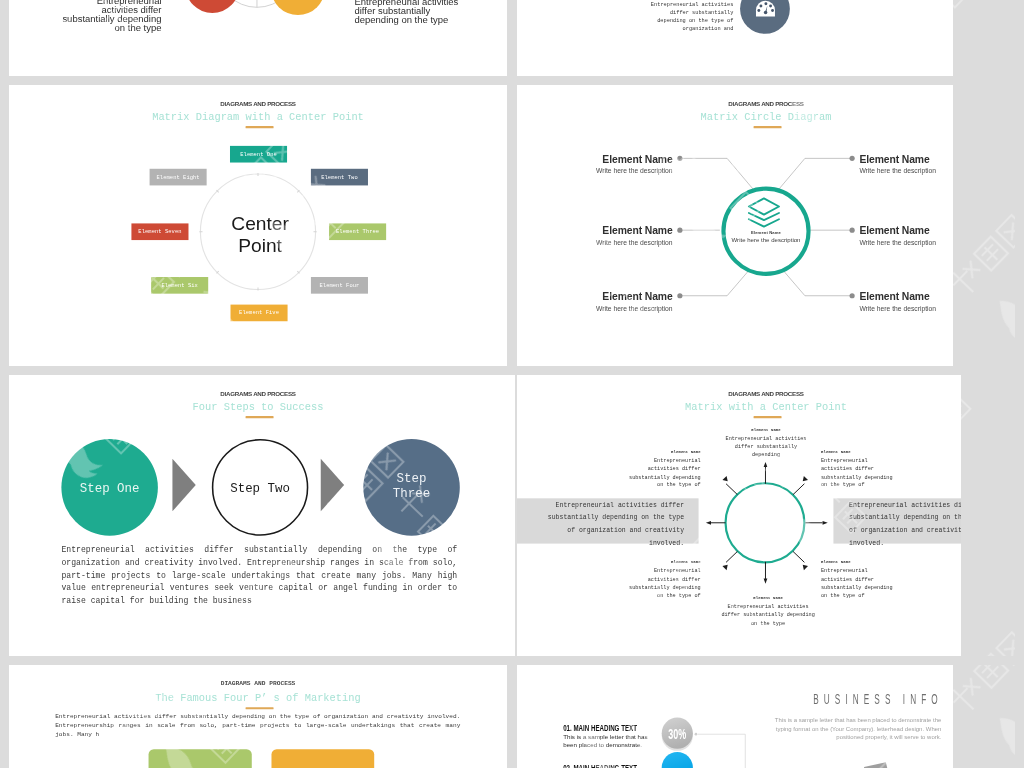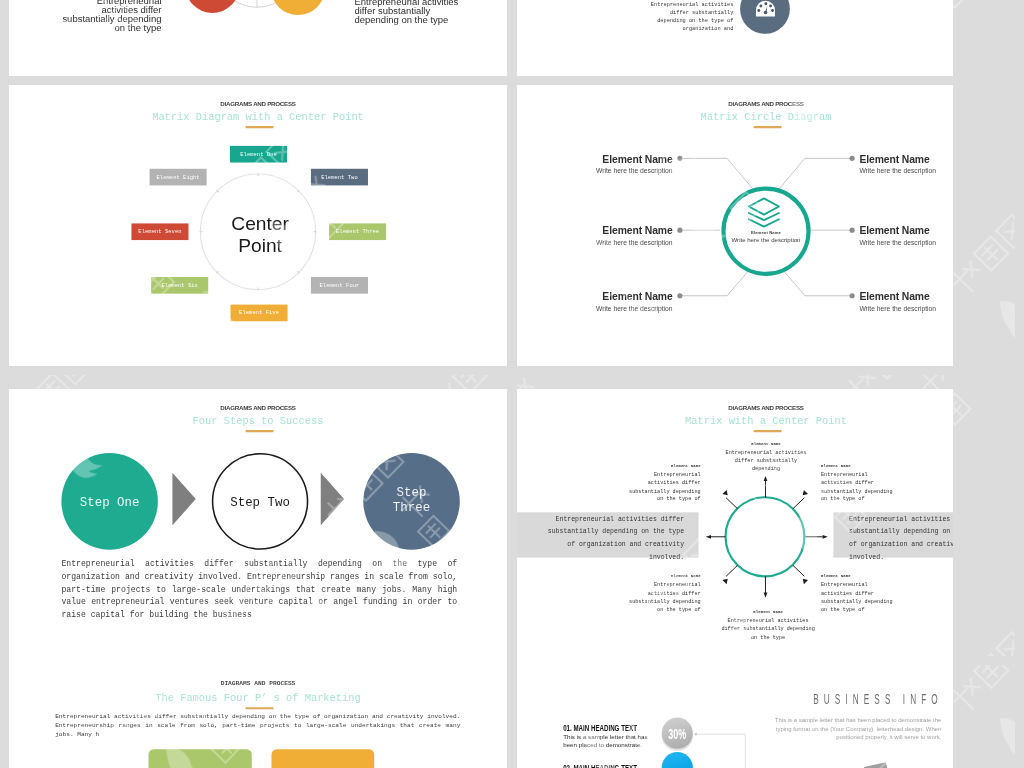--- a/index.html
+++ b/index.html
@@ -4,21 +4,21 @@
 <style>
   html,body{margin:0;padding:0;}
   body{width:1024px;height:768px;overflow:hidden;background:#dcdcdc;
        font-family:"Liberation Sans",sans-serif;-webkit-font-smoothing:antialiased;}
   .grid{position:absolute;left:0;top:0;width:1024px;height:768px;}
   .slide{position:absolute;background:#fff;overflow:hidden;}
   .s-c1{left:9px;width:498px;}
   .s-c2{left:517px;width:436px;}
   .s-r0{top:-205px;height:281px;}
   .s-r1{top:85px;height:281px;}
-  .s-r2{top:389px;height:281px;}
+  .s-r2{top:375px;height:281px;padding-left:8px;}
   .s-r3{top:665px;height:281px;}
   
   .inner{position:absolute;left:0;top:0;width:960px;height:540px;
          transform:scale(0.51875,0.52037);transform-origin:0 0;}
   .abs{position:absolute;}
   .wm{position:absolute;left:0;top:0;pointer-events:none;}
   
   .kicker{position:absolute;left:0;right:0;text-align:center;
           font-family:"Liberation Sans",sans-serif;font-weight:bold;
           font-size:12px;letter-spacing:-0.55px;color:#3f3f3f;line-height:12px;}

